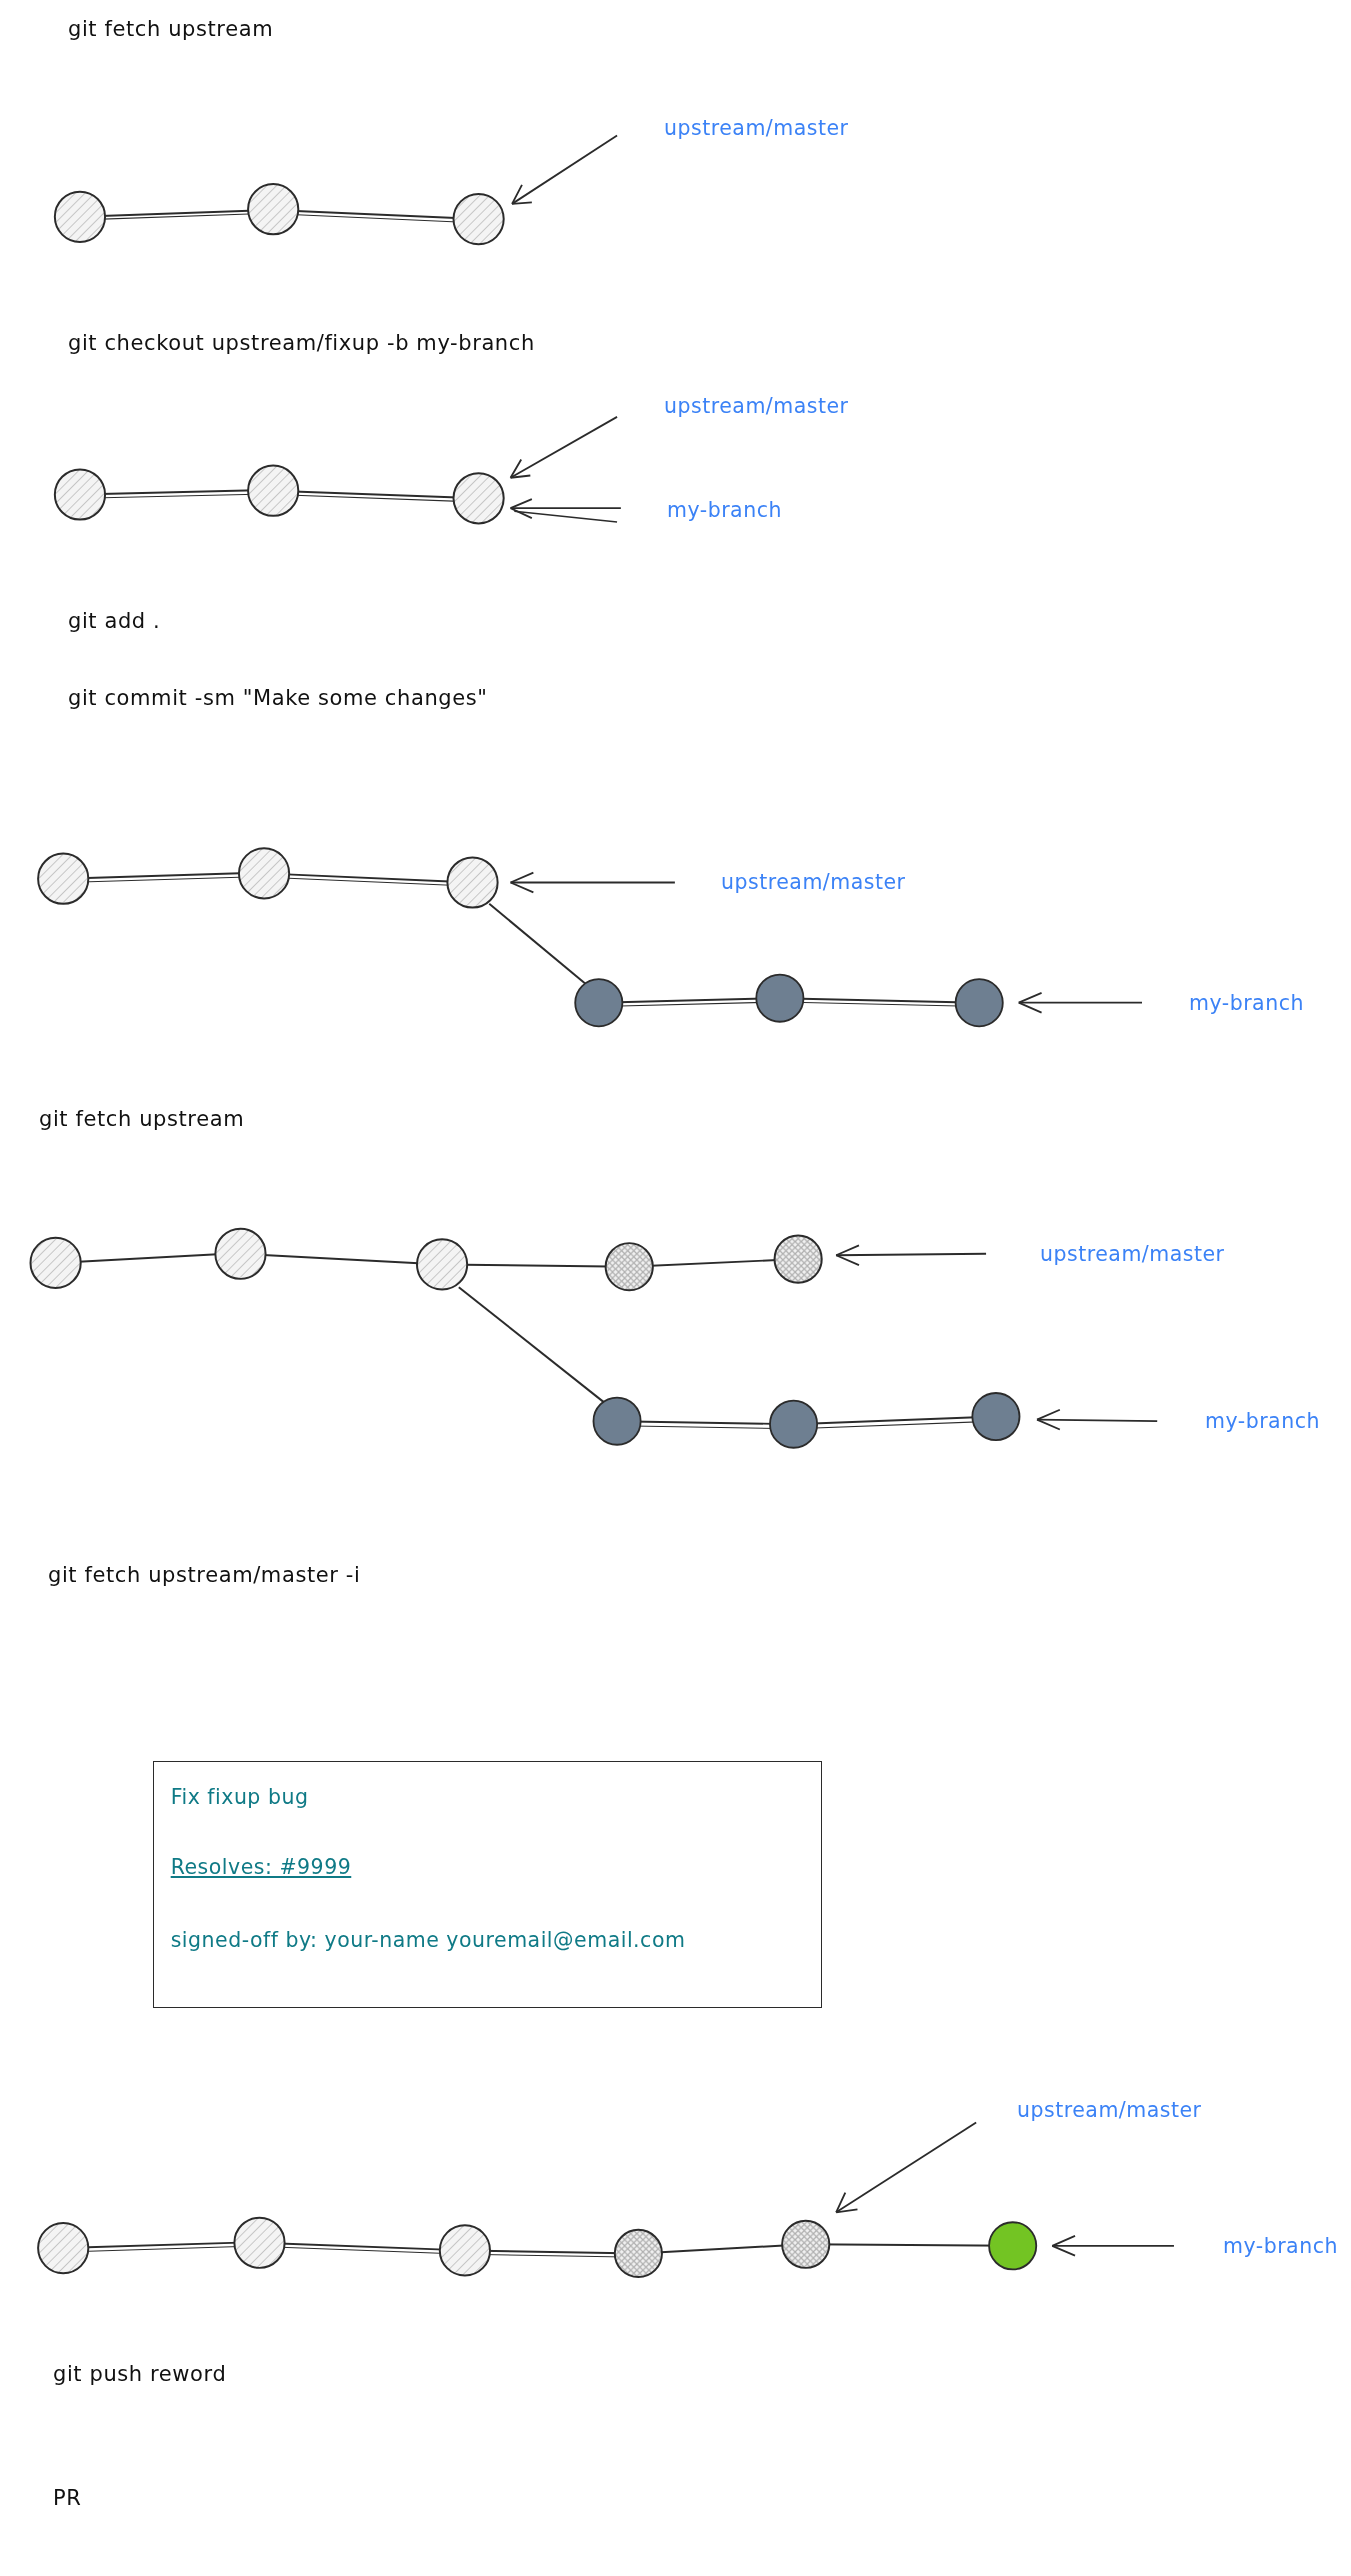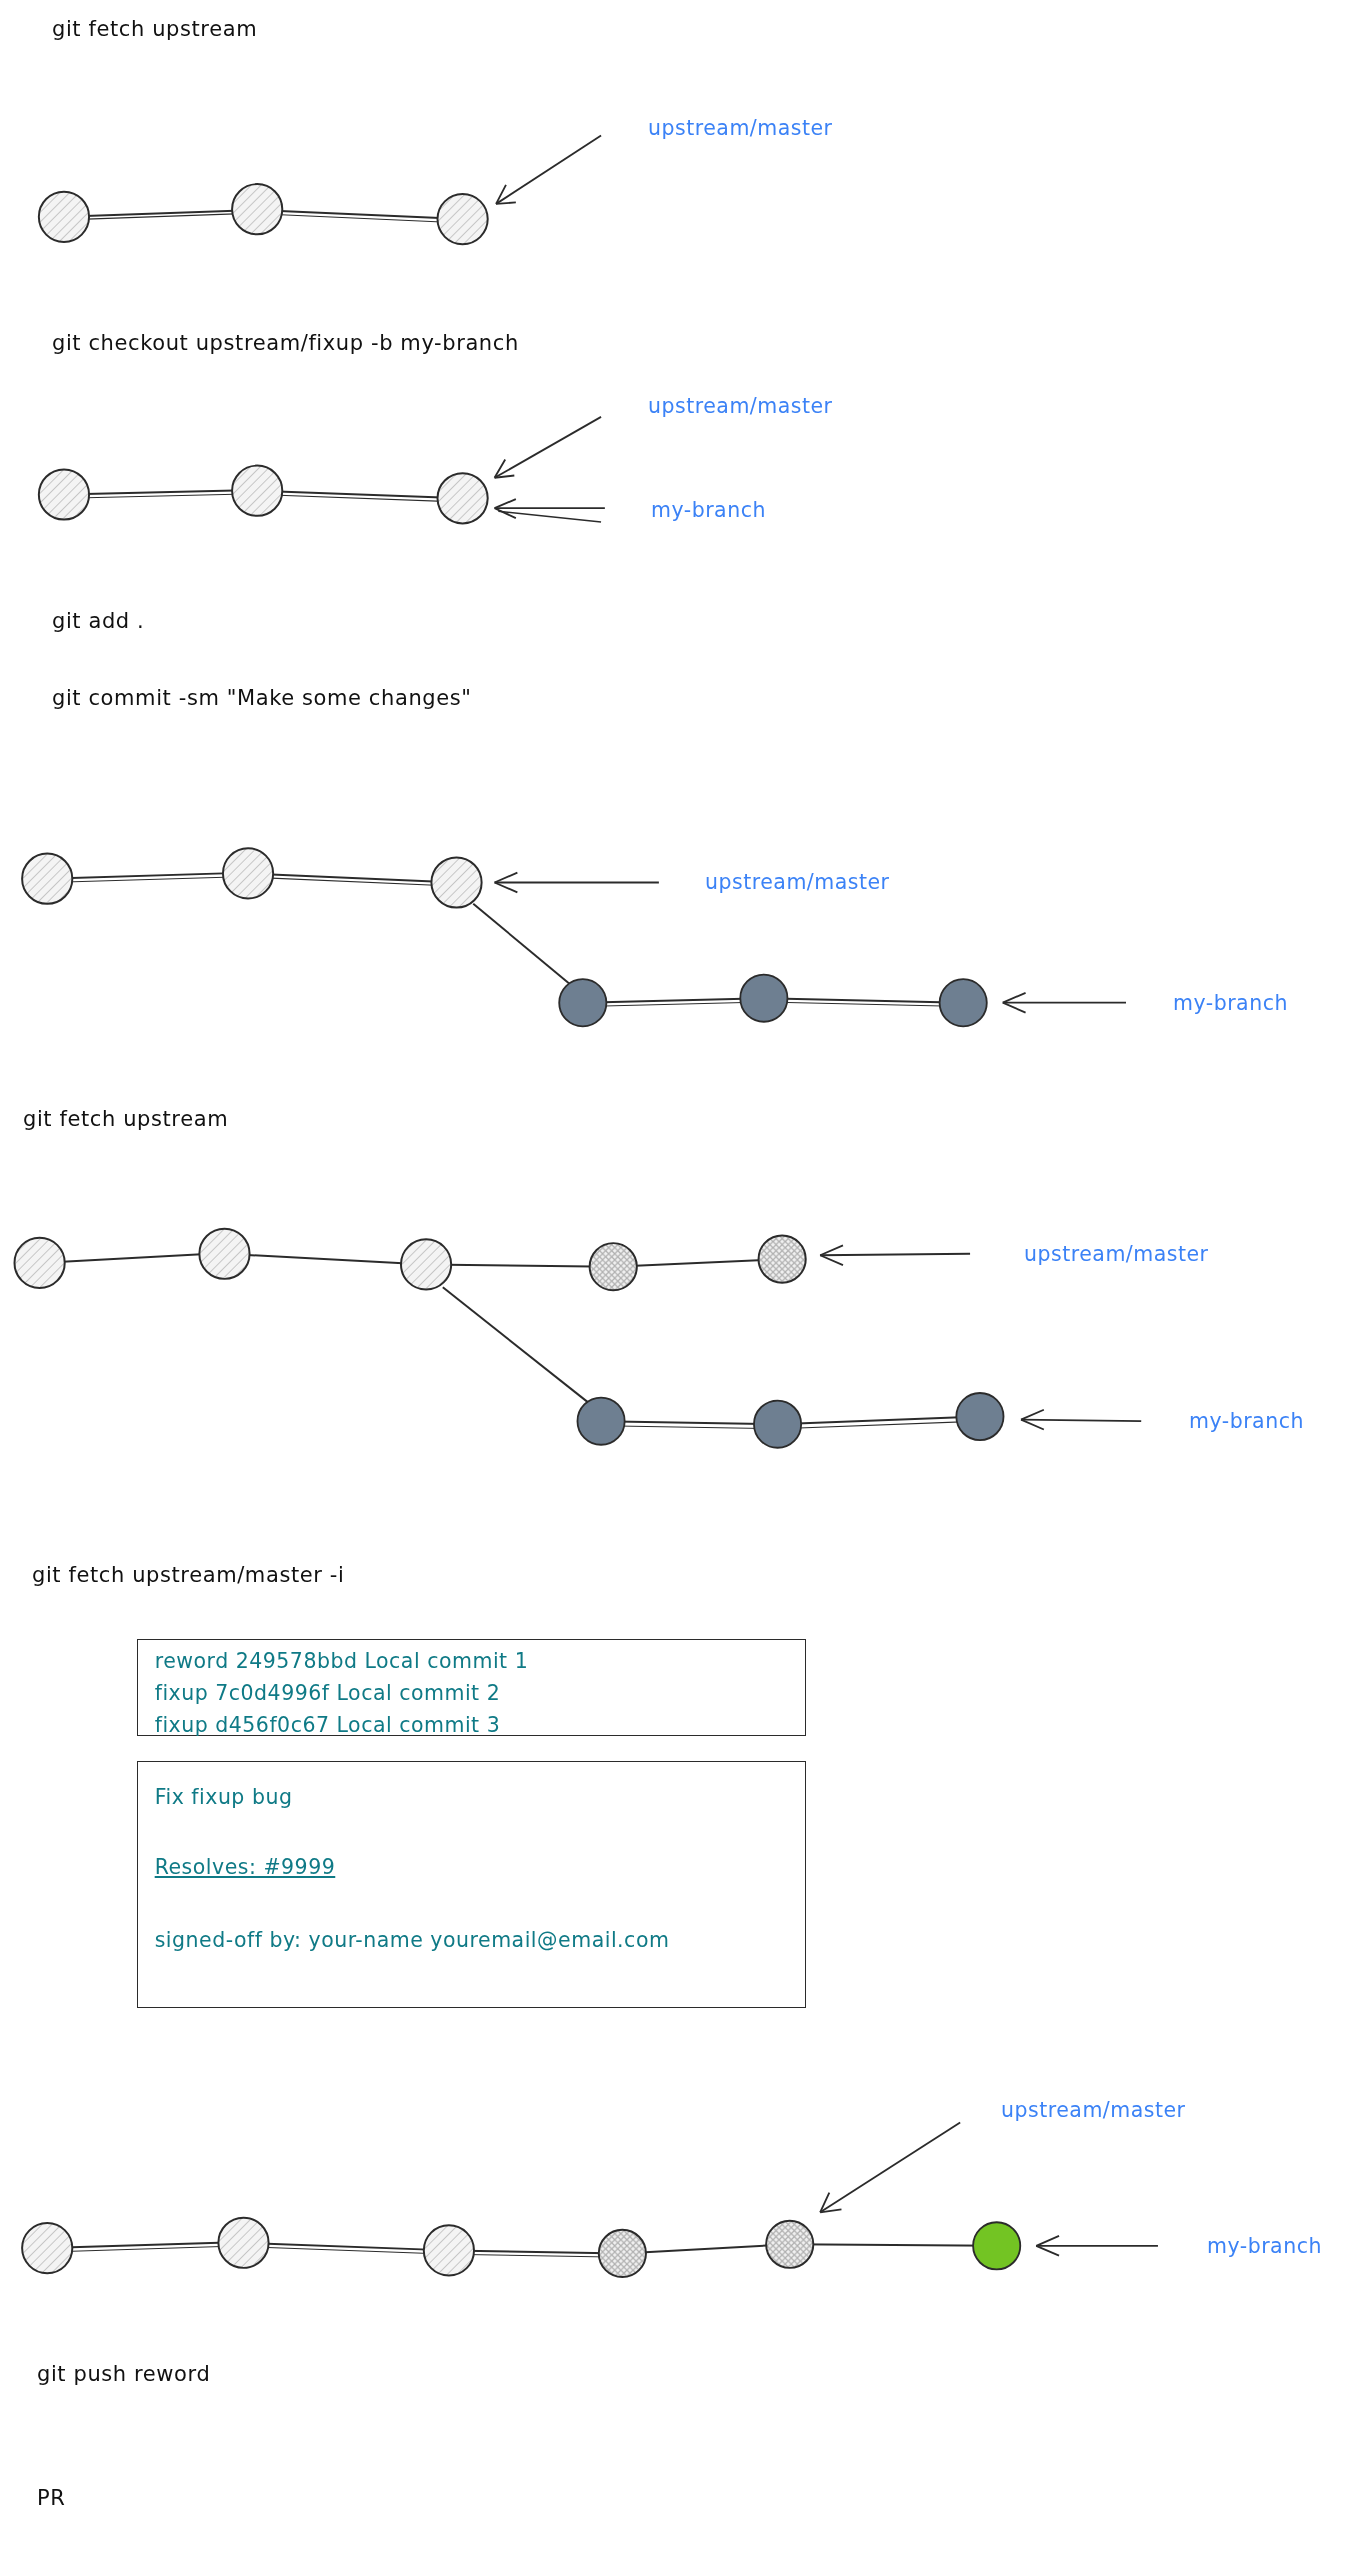--- a/index.html
+++ b/index.html
@@ -9,21 +9,21 @@
   }
   body {
     width: 1352px;
     height: 2576px;
     position: relative;
     font-family: "DejaVu Sans", sans-serif;
     overflow: hidden;
   }
   .stage {
     position: absolute;
-    left: 0; top: 0;
+    left: 16px; top: 0;
     width: 1236px;
     height: 2576px;
   }
   .cmd {
     position: absolute;
     font-family: "DejaVu Sans", sans-serif;
     font-size: 21px;
     color: #111111;
     letter-spacing: 0.6px;
     white-space: nowrap;
@@ -195,25 +195,20 @@
   <div class="lbl" style="left:609px; top:116px;">upstream/master</div>
   <div class="lbl" style="left:609px; top:394px;">upstream/master</div>
   <div class="lbl" style="left:612px; top:498px;">my-branch</div>
   <div class="lbl" style="left:666px; top:870px;">upstream/master</div>
   <div class="lbl" style="left:1134px; top:991px;">my-branch</div>
   <div class="lbl" style="left:985px; top:1242px;">upstream/master</div>
   <div class="lbl" style="left:1150px; top:1409px;">my-branch</div>
   <div class="lbl" style="left:962px; top:2098px;">upstream/master</div>
   <div class="lbl" style="left:1168px; top:2234px;">my-branch</div>
 
-  <div class="editor-box" style="left:137px; top:1639px; width:669px; height:97px;">
-    <div class="editor-line" style="left:16.7px; top:9px;">reword 249578bbd Local commit 1</div>
-    <div class="editor-line" style="left:16.7px; top:41px;">fixup 7c0d4996f Local commit 2</div>
-    <div class="editor-line" style="left:16.7px; top:73px;">fixup d456f0c67 Local commit 3</div>
-  </div>
 
   <div class="editor-box" style="left:137px; top:1761px; width:669px; height:247px;">
     <div class="editor-line" style="left:16.7px; top:23px;">Fix fixup bug</div>
     <div class="editor-line" style="left:16.7px; top:93px;text-decoration:underline;">Resolves: #9999</div>
     <div class="editor-line" style="left:16.7px; top:166px;">signed-off by: your-name youremail@email.com</div>
   </div>
 
 </div>
 
 

